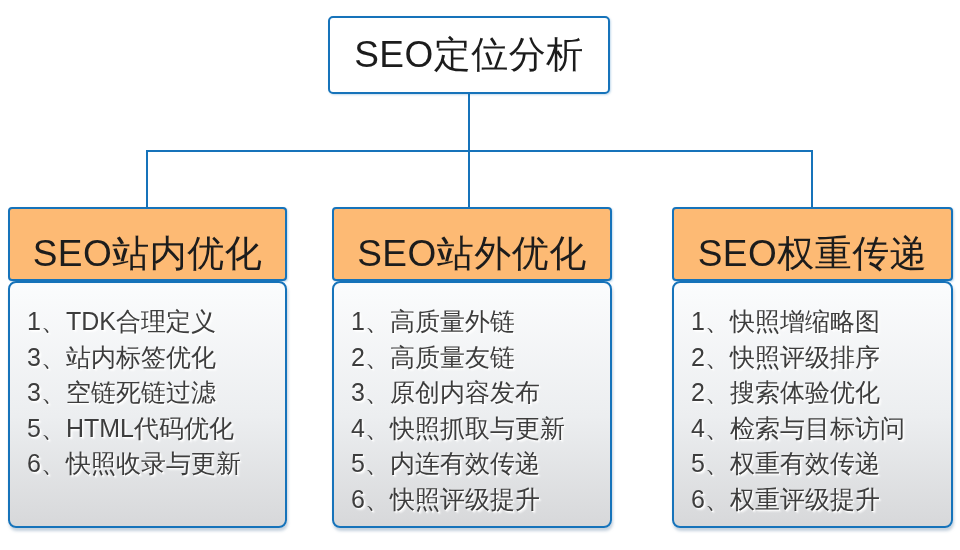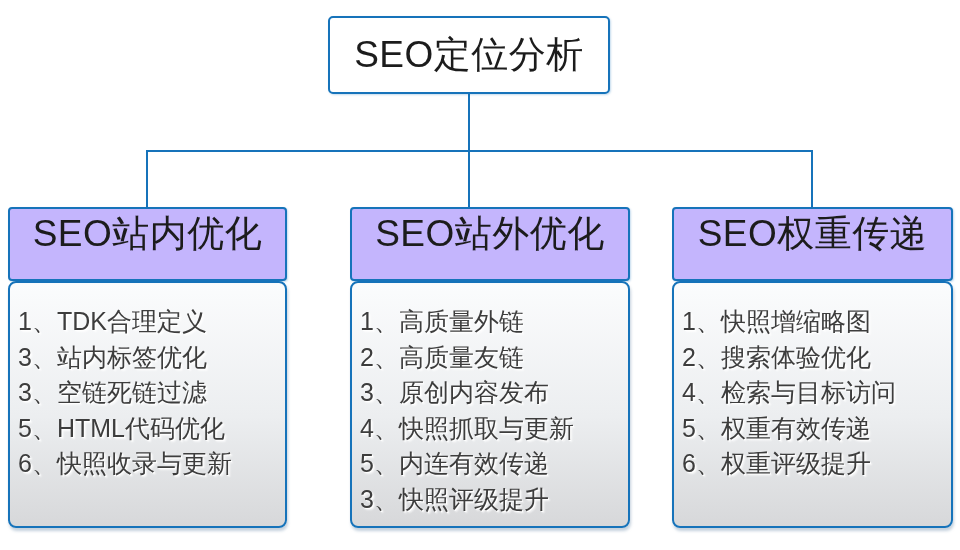--- a/index.html
+++ b/index.html
@@ -30,37 +30,37 @@
     position:absolute;left:328px;top:16px;width:282px;height:78px;
     background:#ffffff;border:2px solid var(--accent);border-radius:5px;
     display:flex;align-items:center;justify-content:center;
     font-size:37px;color:var(--headerText);letter-spacing:0.5px;
     box-shadow:1px 1px 2px rgba(22,115,186,0.25);
   }
 
   
   .header-box{
     position:absolute;top:207px;height:74px;
-    background:#c4b5fd;border:2px solid var(--accent);border-radius:4px;
-    display:flex;align-items:flex-start;justify-content:center;
+    background:#fdba74;border:2px solid var(--accent);border-radius:4px;
+    display:flex;align-items:flex-end;justify-content:center;
     font-size:37px;color:var(--headerText);letter-spacing:0.5px;
     box-shadow:1px 1px 2px rgba(22,115,186,0.25);
     z-index:2;
   }
   
   .panel{
     position:absolute;top:281px;height:247px;
     background:linear-gradient(to bottom,var(--panelTop) 0%,var(--panelMid) 55%,var(--panelBottom) 100%);
     border:2px solid var(--accent);border-radius:8px;
-    padding:21px 10px 0 8px;
+    padding:21px 10px 0 17px;
     box-shadow:1px 3px 3px rgba(110,140,170,0.40);
     z-index:1;
   }
   .col0{left:8px;width:279px;}
-  .col1{left:350px;width:280px;}
+  .col1{left:332px;width:280px;}
   .col2{left:672px;width:281px;}
 
   .item{
     font-size:25px;line-height:35.5px;color:var(--itemText);
     white-space:nowrap;
     text-shadow:1px 1px 0 #ffffff,2px 2px 2px rgba(255,255,255,0.85);
   }
 </style>
 </head>
 <body>
@@ -90,27 +90,28 @@
 
   <div class="header-box col1">
     <span>SEO站外优化</span>
   </div>
   <div class="panel col1">
     <div class="item">1、高质量外链</div>
     <div class="item">2、高质量友链</div>
     <div class="item">3、原创内容发布</div>
     <div class="item">4、快照抓取与更新</div>
     <div class="item">5、内连有效传递</div>
-    <div class="item">3、快照评级提升</div>
+    <div class="item">6、快照评级提升</div>
   </div>
 
   <div class="header-box col2">
     <span>SEO权重传递</span>
   </div>
   <div class="panel col2">
     <div class="item">1、快照增缩略图</div>
+    <div class="item">2、快照评级排序</div>
     <div class="item">2、搜索体验优化</div>
     <div class="item">4、检索与目标访问</div>
     <div class="item">5、权重有效传递</div>
     <div class="item">6、权重评级提升</div>
   </div>
 
 </div>
 
 </body></html>

